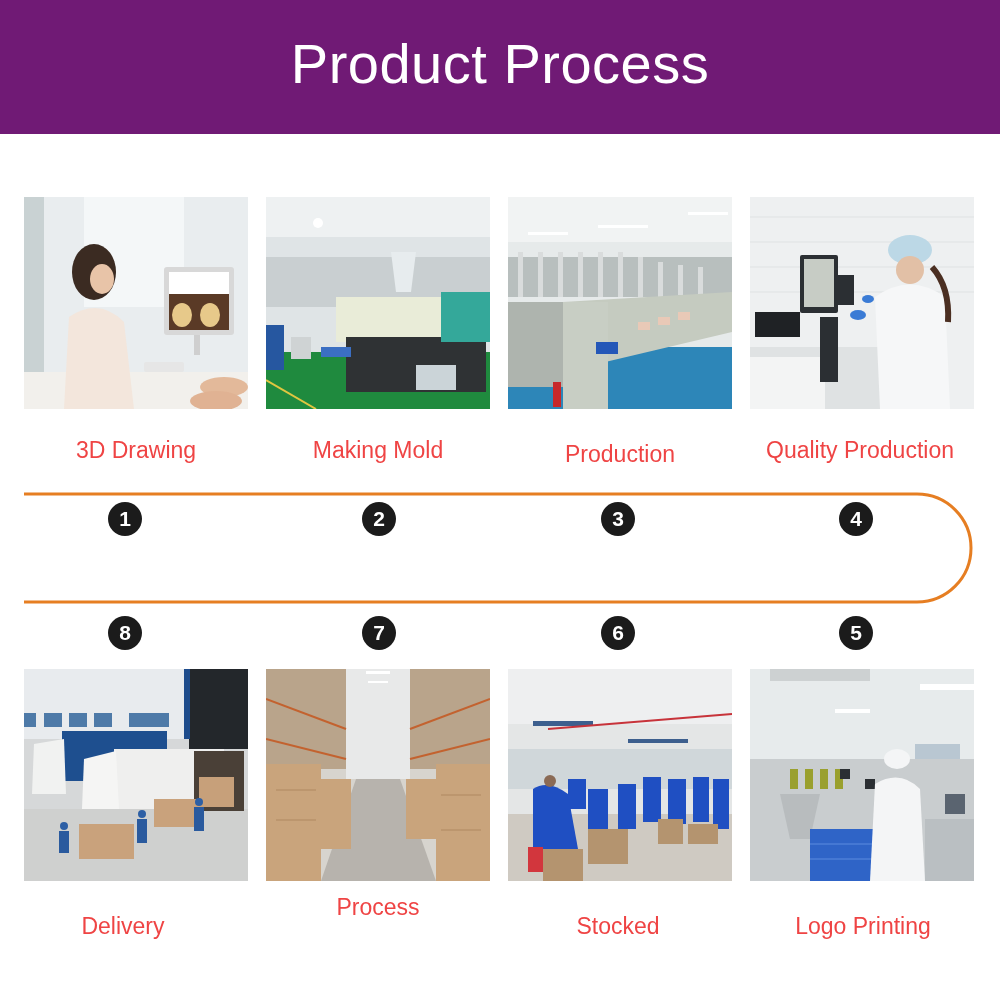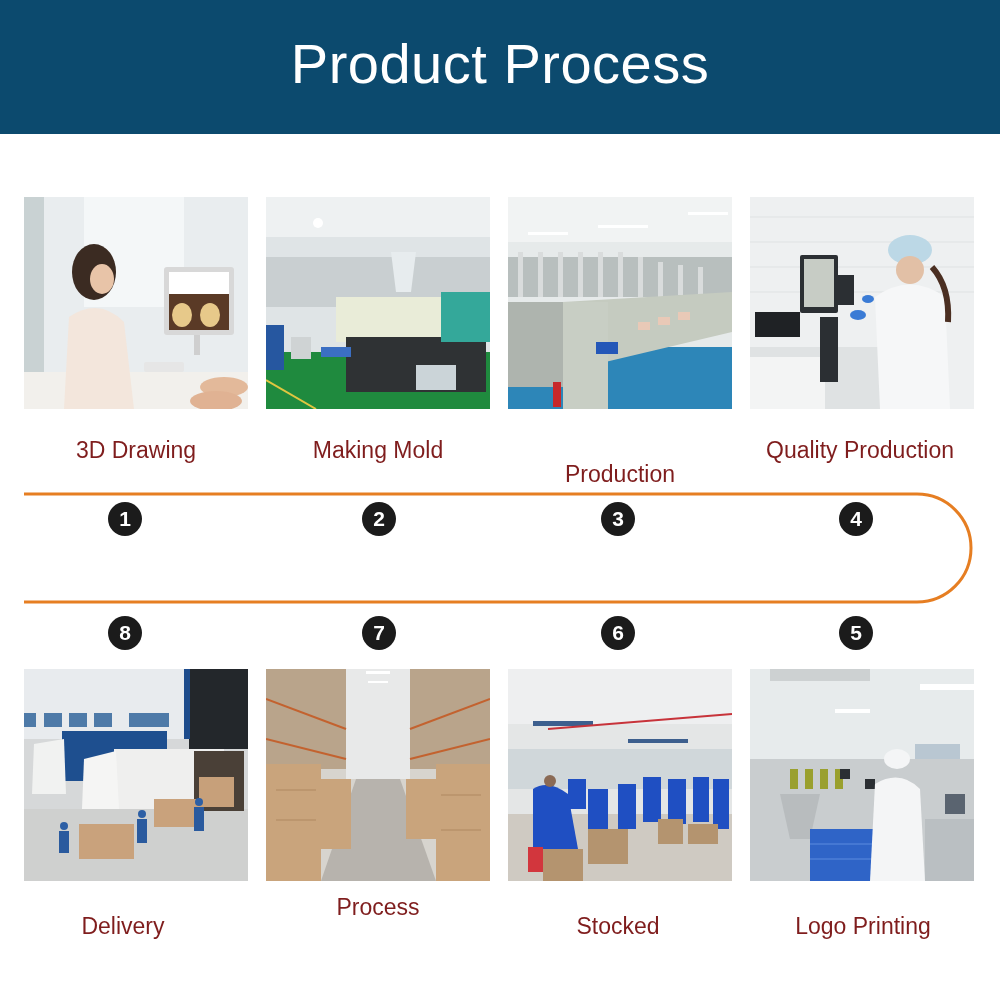--- a/index.html
+++ b/index.html
@@ -1,37 +1,37 @@
 <!DOCTYPE html>
 <html><head>
 <meta charset="utf-8">
 <style>
   * { margin: 0; padding: 0; box-sizing: border-box; }
   html, body { width: 1000px; height: 1000px; background: #ffffff; overflow: hidden; }
   body { position: relative; font-family: "Liberation Sans", "DejaVu Sans", sans-serif; color: #222; }
 
   .banner {
     position: absolute; left: 0; top: 0; width: 1000px; height: 134px;
-    background: #0c4a6e;
+    background: #701a75;
     display: flex; align-items: center; justify-content: center;
   }
   .banner h1 {
     color: #ffffff; font-size: 56px; font-weight: 400; letter-spacing: 0.5px;
     font-family: "Liberation Sans", "DejaVu Sans", sans-serif;
     margin-top: -8px;
   }
 
   .tile {
     position: absolute; width: 224px; height: 212px; overflow: hidden;
   }
   .tile svg { width: 100%; height: 100%; display: block; }
 
   .label {
     position: absolute; width: 240px; text-align: center;
-    font-size: 23px; color: #7f1d1d; line-height: 37px;
+    font-size: 23px; color: #ef4444; line-height: 37px;
     font-family: "Liberation Sans", "DejaVu Sans", sans-serif;
   }
 
   .track {
     position: absolute; left: 24px; top: 492px; width: 948px; height: 112px;
   }
   .track svg { width: 100%; height: 100%; display: block; overflow: visible; }
 
   .badge {
     position: absolute; width: 34px; height: 34px; border-radius: 50%;
@@ -138,21 +138,21 @@
     <ellipse cx="160" cy="73" rx="14" ry="14" fill="#e2c0a6"></ellipse>
     <path d="M130 212 L125 100 Q160 75 195 100 L200 212 Z" fill="#f6f7f8"></path>
     <path d="M182 70 Q200 90 198 125" stroke="#4b2f22" stroke-width="6" fill="none"></path>
     <ellipse cx="108" cy="118" rx="8" ry="5" fill="#3a7bd5"></ellipse>
     <ellipse cx="118" cy="102" rx="6" ry="4" fill="#3a7bd5"></ellipse>
   </svg>
 </div>
 
 <div class="label" style="left:16px; top:432px;">3D Drawing</div>
 <div class="label" style="left:258px; top:432px;">Making Mold</div>
-<div class="label" style="left:500px; top:456px;">Production</div>
+<div class="label" style="left:500px; top:436px;">Production</div>
 <div class="label" style="left:740px; top:432px;">Quality Production</div>
 
 <div class="track">
   <svg viewBox="0 0 948 112" preserveAspectRatio="none">
     <path d="M0 2 L893 2 A54 54 0 0 1 893 110 L0 110" fill="none" stroke="#e67e22" stroke-width="3"></path>
   </svg>
 </div>
 
 <div class="badge" style="left:108px; top:502px;">1</div>
 <div class="badge" style="left:362px; top:502px;">2</div>

